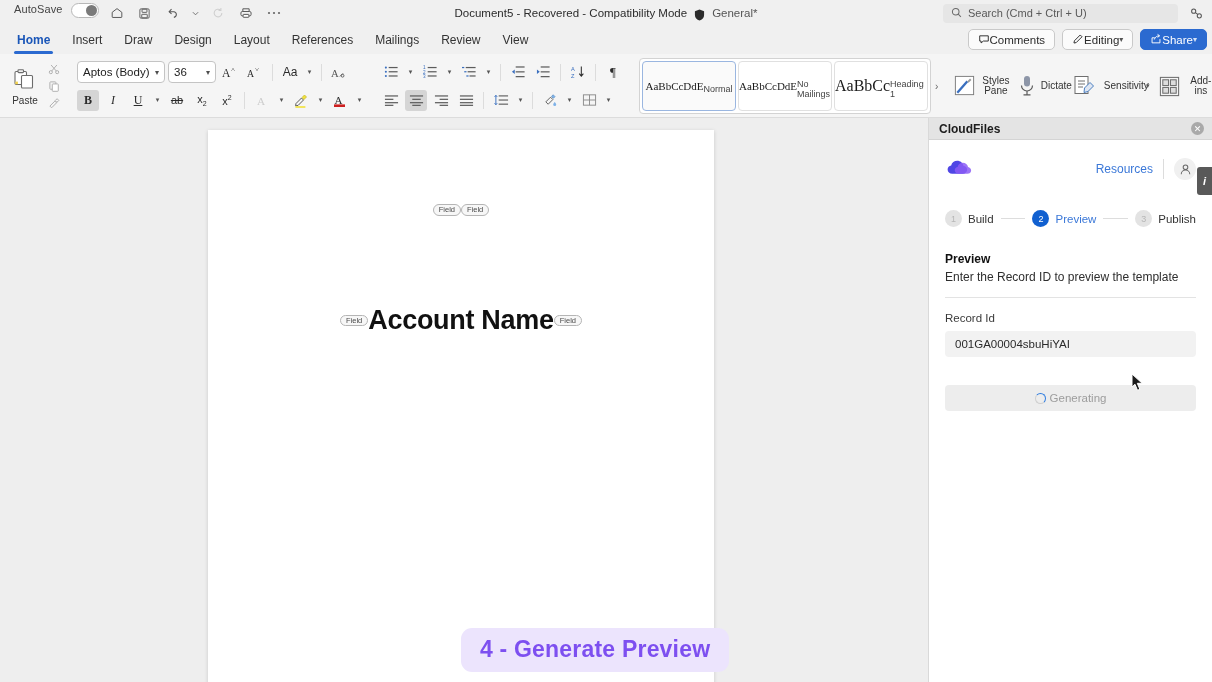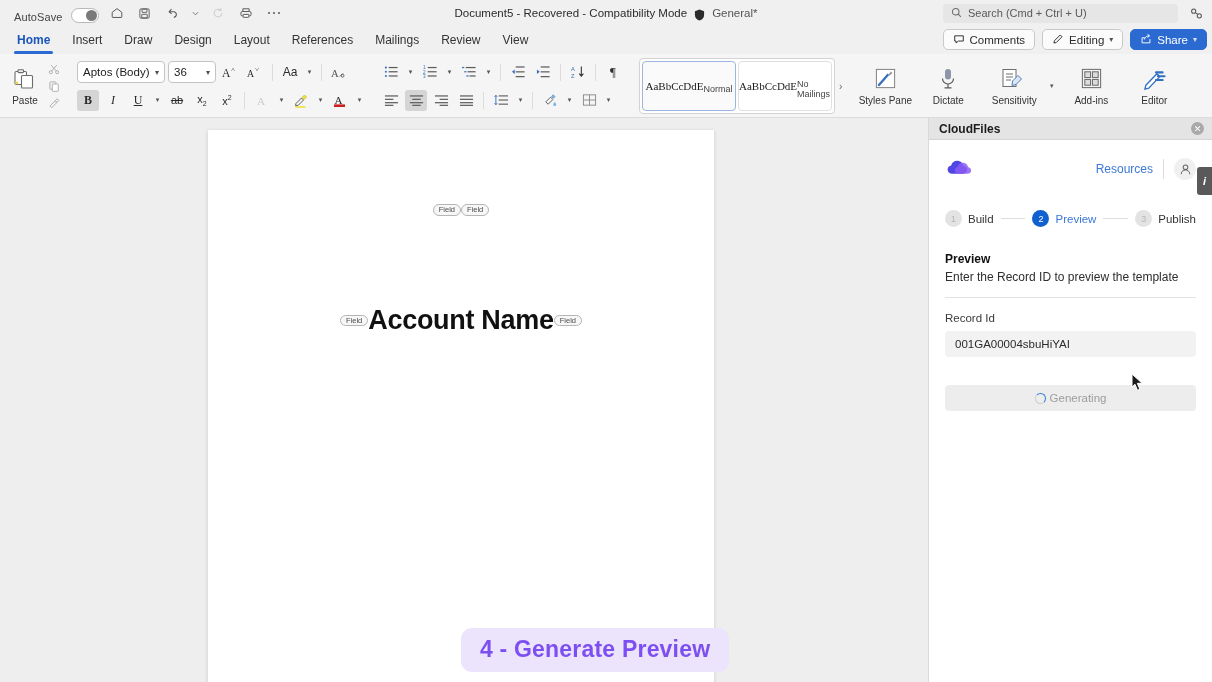--- a/index.html
+++ b/index.html
@@ -11,21 +11,21 @@
     -webkit-font-smoothing: antialiased;
   }
   .app { position: relative; width: 1212px; height: 682px; background: #f2f2f2; }
 
   
   .titlebar {
     position: absolute; top: 0; left: 0; width: 1212px; height: 26px;
     background: #f0f0f0;
     display: flex; align-items: center;
   }
-  .tb-left { display: flex; align-items: flex-end; gap: 8px; padding-left: 14px; }
+  .tb-left { display: flex; align-items: flex-start; gap: 8px; padding-left: 14px; }
   .autosave-label { font-size: 11px; color: #444; letter-spacing: .1px; }
   .toggle {
     width: 28px; height: 15px; border-radius: 8px;
     background: #ffffff; border: 1px solid #b8b8b8; position: relative;
   }
   .toggle::after {
     content: ""; position: absolute; right: 1px; top: 1px;
     width: 11px; height: 11px; border-radius: 50%; background: #7a7a7a;
   }
   .qa-icon { width: 20px; height: 20px; display: flex; align-items: center; justify-content: center; color: #555; }
@@ -63,21 +63,21 @@
     content: ""; position: absolute; left: 8px; right: 8px; bottom: -2px;
     height: 2.5px; background: #2b6ad0; border-radius: 2px;
   }
   .tabs-right {
     position: absolute; right: 5px; top: 3px;
     display: flex; align-items: center; gap: 7px;
   }
   .pill-btn {
     height: 21px; border: 1px solid #c9c9c9; border-radius: 5px;
     background: #fbfbfb; display: flex; align-items: center;
-    gap: 5px; padding: 0 9px; font-size: 11.5px; color: #2b2b2b;
+    padding: 0 9px; font-size: 11.5px; color: #2b2b2b;
   }
   .pill-btn.primary { background: #2b6ad0; border-color: #2b6ad0; color: #fff; }
   .chev { font-size: 8px; opacity: .8; }
 
   
   .ribbon {
     position: absolute; top: 54px; left: 0; width: 1212px; height: 64px;
     background: #f5f5f5; border-bottom: 1px solid #dcdcdc;
     display: flex; align-items: stretch;
   }
@@ -119,21 +119,21 @@
     background: #fff; border-color: #e0e0e0;
   }
   .stylecard.sel { border: 1.5px solid #9ab6e0; background: #fafafa; }
   .sc-sample { font-size: 11px; color: #1a1a1a; font-family: "Liberation Serif", serif; }
   .sc-sample.h1 { font-size: 16px; color: #1b1b1b; }
   .sc-name { font-size: 9px; color: #444; margin-top: 5px; }
   .gal-more { font-size: 10px; color: #666; padding: 0 4px; }
   .gal-frame { border: 1px solid #d3d3d3; border-radius: 4px; padding: 2px; background:#fff; display:flex; }
 
   
-  .ibtn { width: 58px; display: flex; flex-direction: column; align-items: center; justify-content: center; gap: 4px; }
+  .ibtn { width: 58px; display: flex; flex-direction: row; align-items: center; justify-content: center; gap: 4px; }
   .ibtn .gl { height: 27px; display: flex; align-items: center; justify-content: center; }
   .ibtn .lb { font-size: 10px; color: #333; text-align: center; line-height: 1.05; }
 
   
   .docarea {
     position: absolute; top: 118px; left: 0; width: 928px; height: 564px;
     background: #eeeeee; overflow: hidden;
   }
   .page {
     position: absolute; left: 208px; top: 12px; width: 506px; height: 565px;
@@ -625,20 +625,24 @@
       <div class="gal-frame">
         <div class="gallery">
           <div class="stylecard sel">
             <span class="sc-sample">AaBbCcDdE</span>
             <span class="sc-name">Normal</span>
           </div>
           <div class="stylecard">
             <span class="sc-sample">AaBbCcDdE</span>
             <span class="sc-name">No Mailings</span>
           </div>
+          <div class="stylecard">
+            <span class="sc-sample h1">AaBbCc</span>
+            <span class="sc-name">Heading 1</span>
+          </div>
         </div>
       </div>
       <span class="gal-more">›</span>
     </div>
 
     <div class="rgroup">
       <div class="ibtn">
         <span class="gl">
           <svg width="25" height="24" viewBox="0 0 26 25" fill="none" stroke="#7d7d7d" stroke-width="1">
               <rect x="3.5" y="2.5" width="19" height="19" fill="#fff"></rect>

